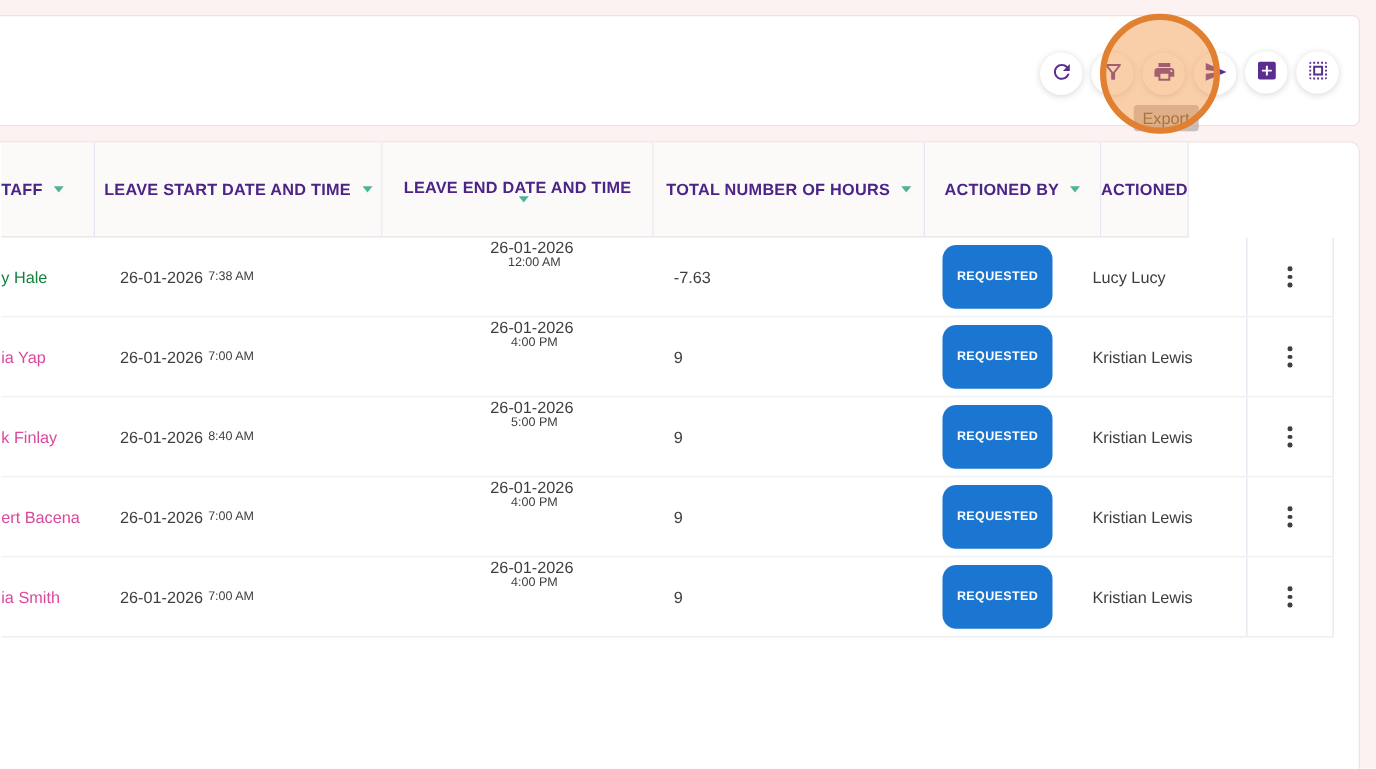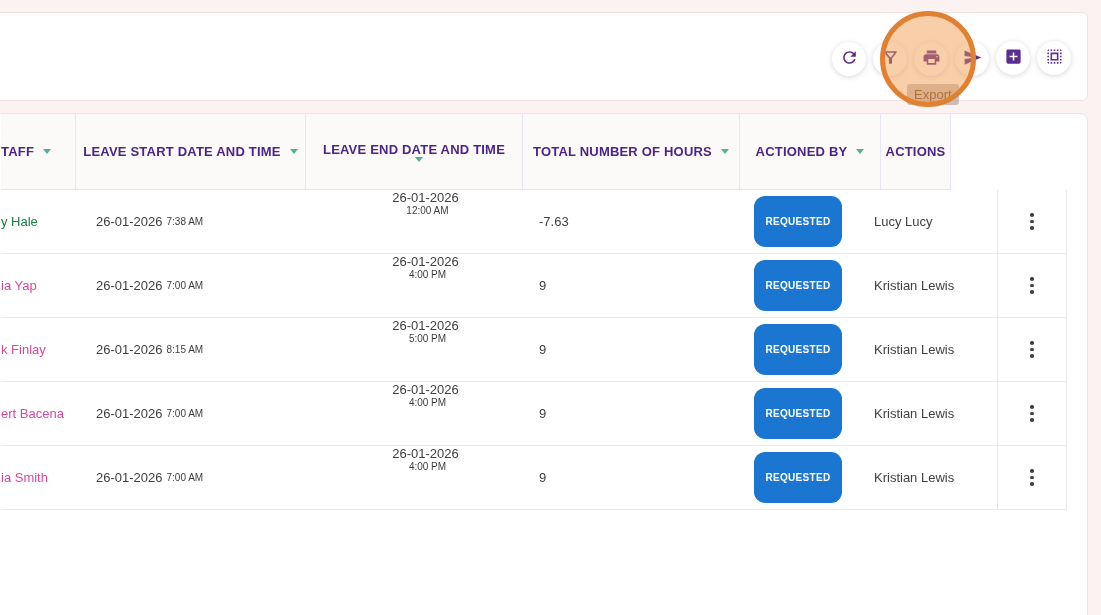--- a/index.html
+++ b/index.html
@@ -184,21 +184,21 @@
       </div>
       <div class="hcell w-hours">
         <span>TOTAL NUMBER OF HOURS</span>
         <span class="sort-arrow"></span>
       </div>
       <div class="hcell w-action">
         <span>ACTIONED BY</span>
         <span class="sort-arrow"></span>
       </div>
       <div class="hcell w-actions">
-        <span>ACTIONS</span>
+        <span>ACTIONED</span>
       </div>
     </div>
 
     <div class="row">
       <div class="cell staff w-staff">
           <a style="color: #15803d;">y Hale</a>
         </div>
       <div class="cell start w-start">
           <span>26-01-2026</span>
           <span class="time">7:38 AM</span>
@@ -246,21 +246,21 @@
           </button>
         </div>
     </div>
 
     <div class="row">
       <div class="cell staff w-staff">
           <a style="color: rgb(217, 72, 155);">k Finlay</a>
         </div>
       <div class="cell start w-start">
           <span>26-01-2026</span>
-          <span class="time">8:15 AM</span>
+          <span class="time">8:40 AM</span>
         </div>
       <div class="cell end w-end">
           <span>26-01-2026</span>
           <span class="time">5:00 PM</span>
         </div>
       <div class="cell hours w-hours">9</div>
       <div class="cell status w-status">
           <span class="badge">REQUESTED</span>
         </div>
       <div class="cell actioned w-action">Kristian Lewis</div>

